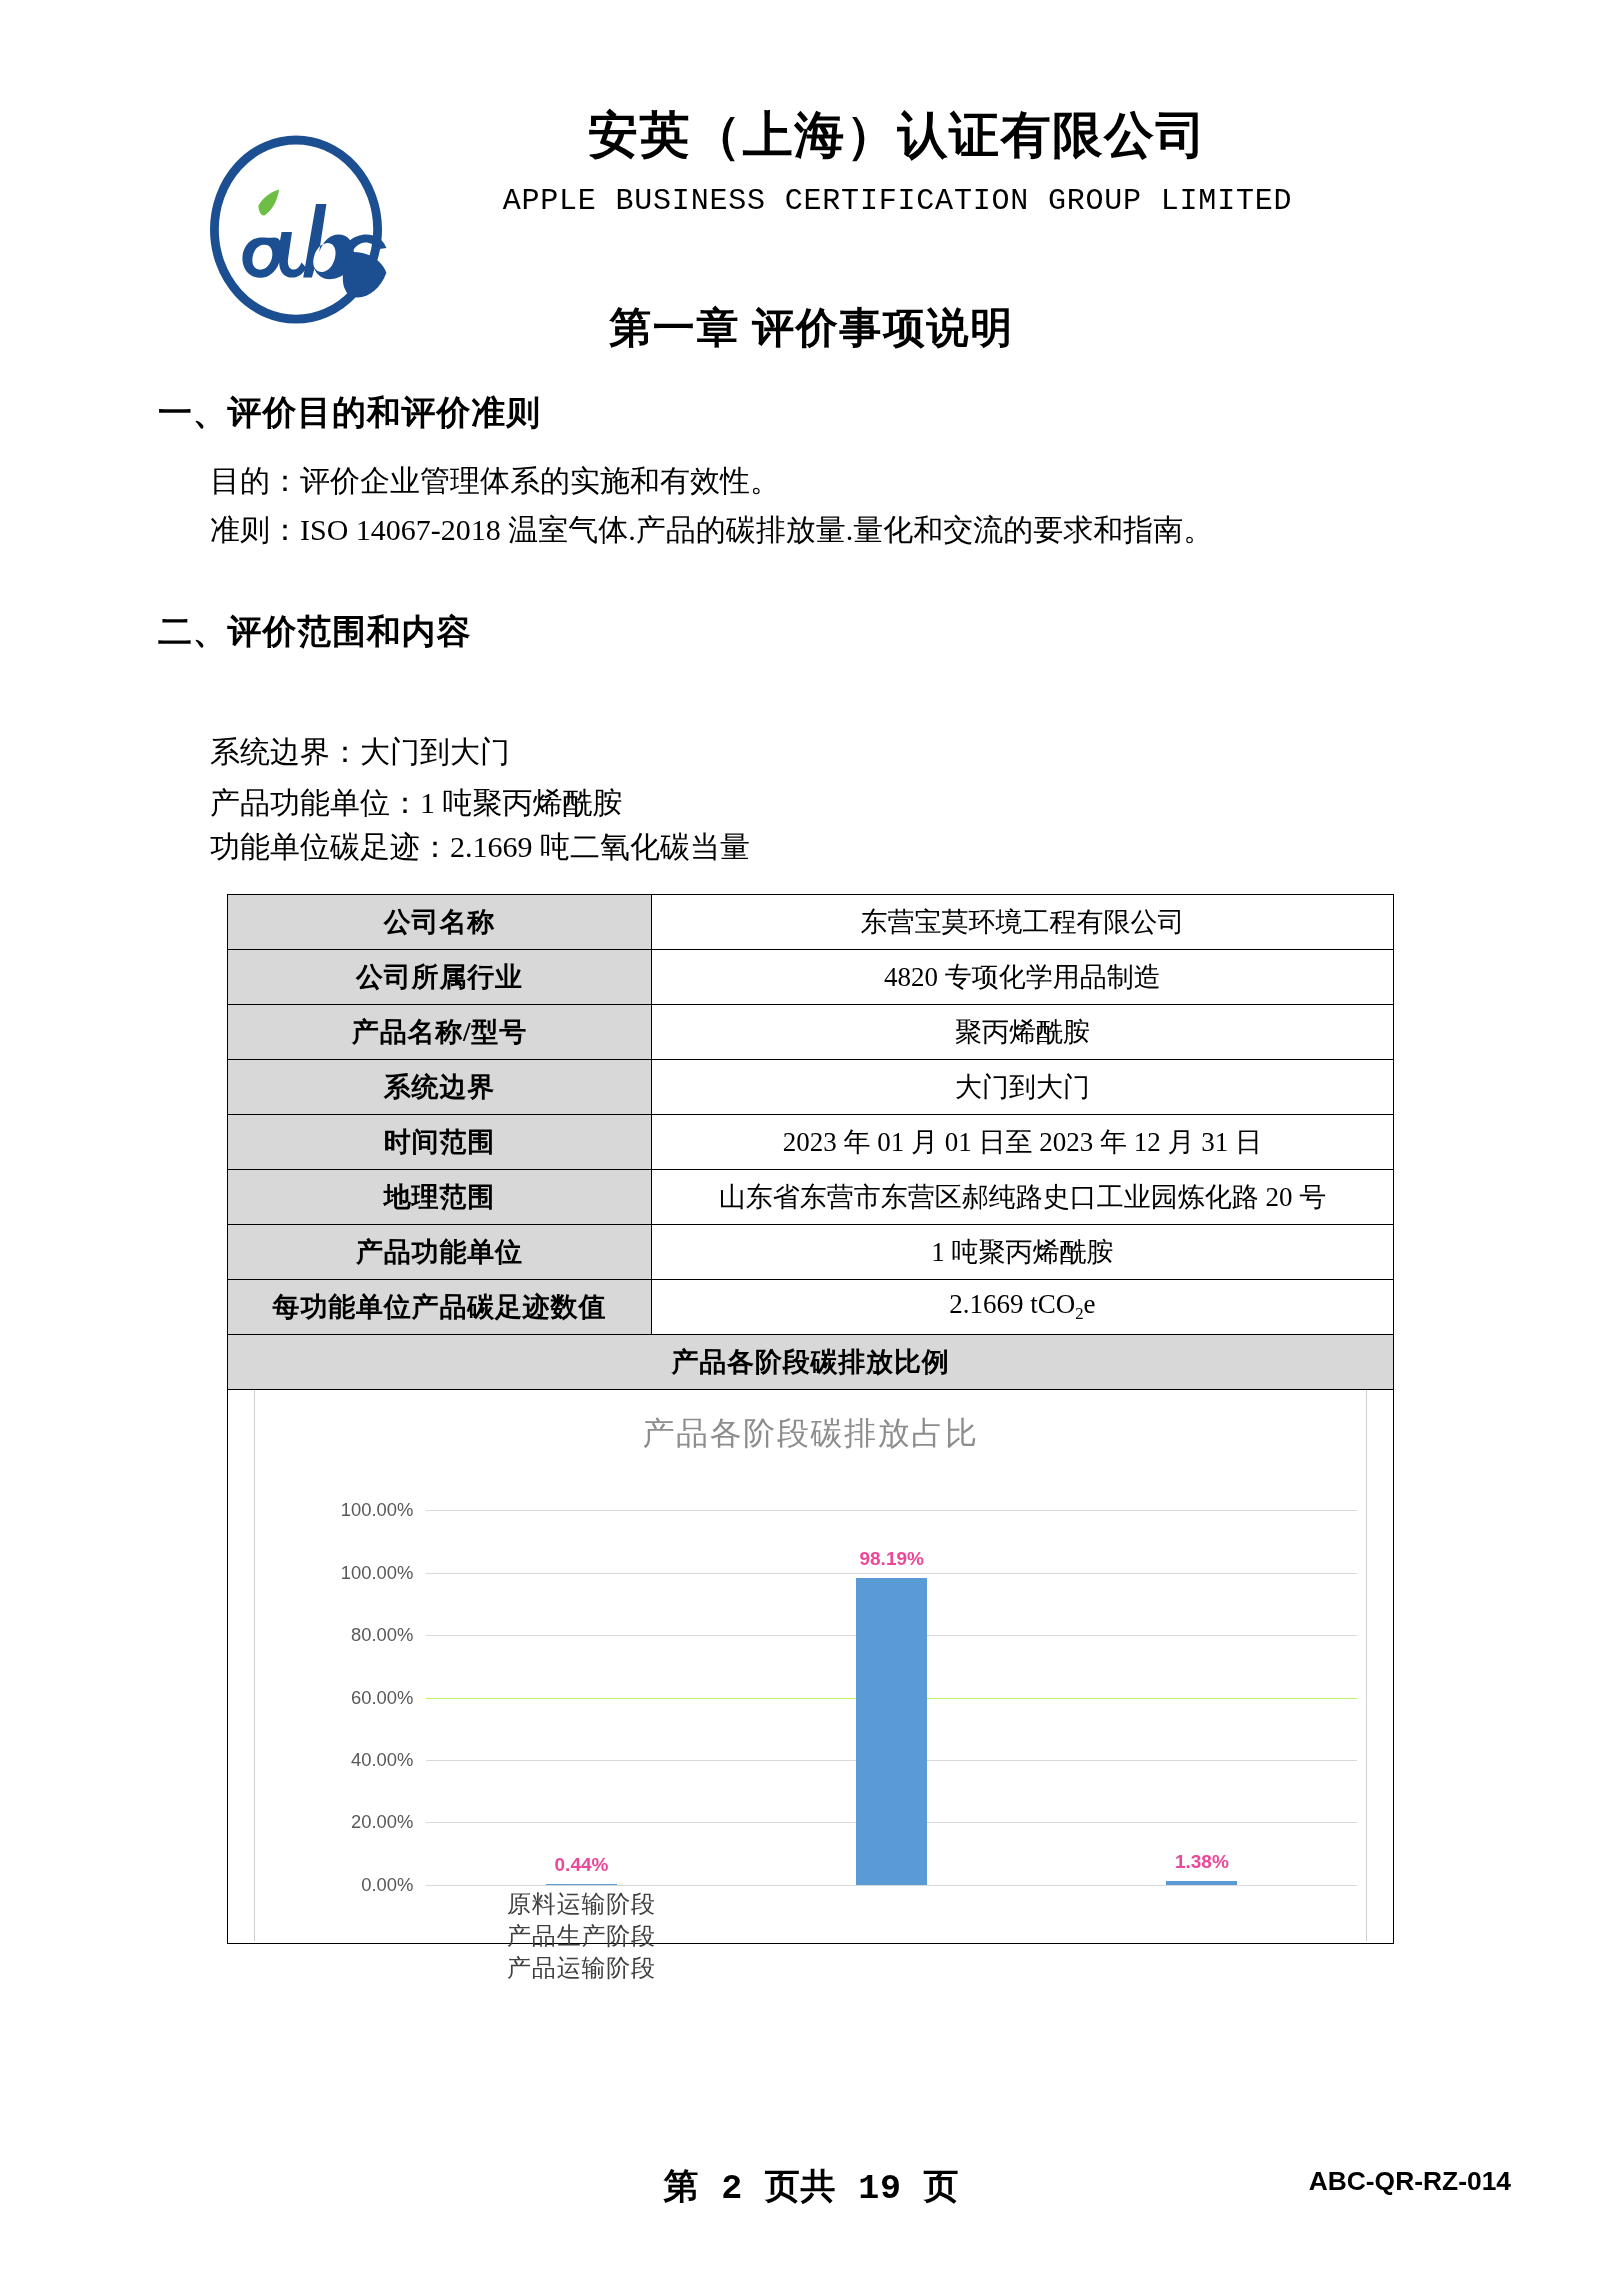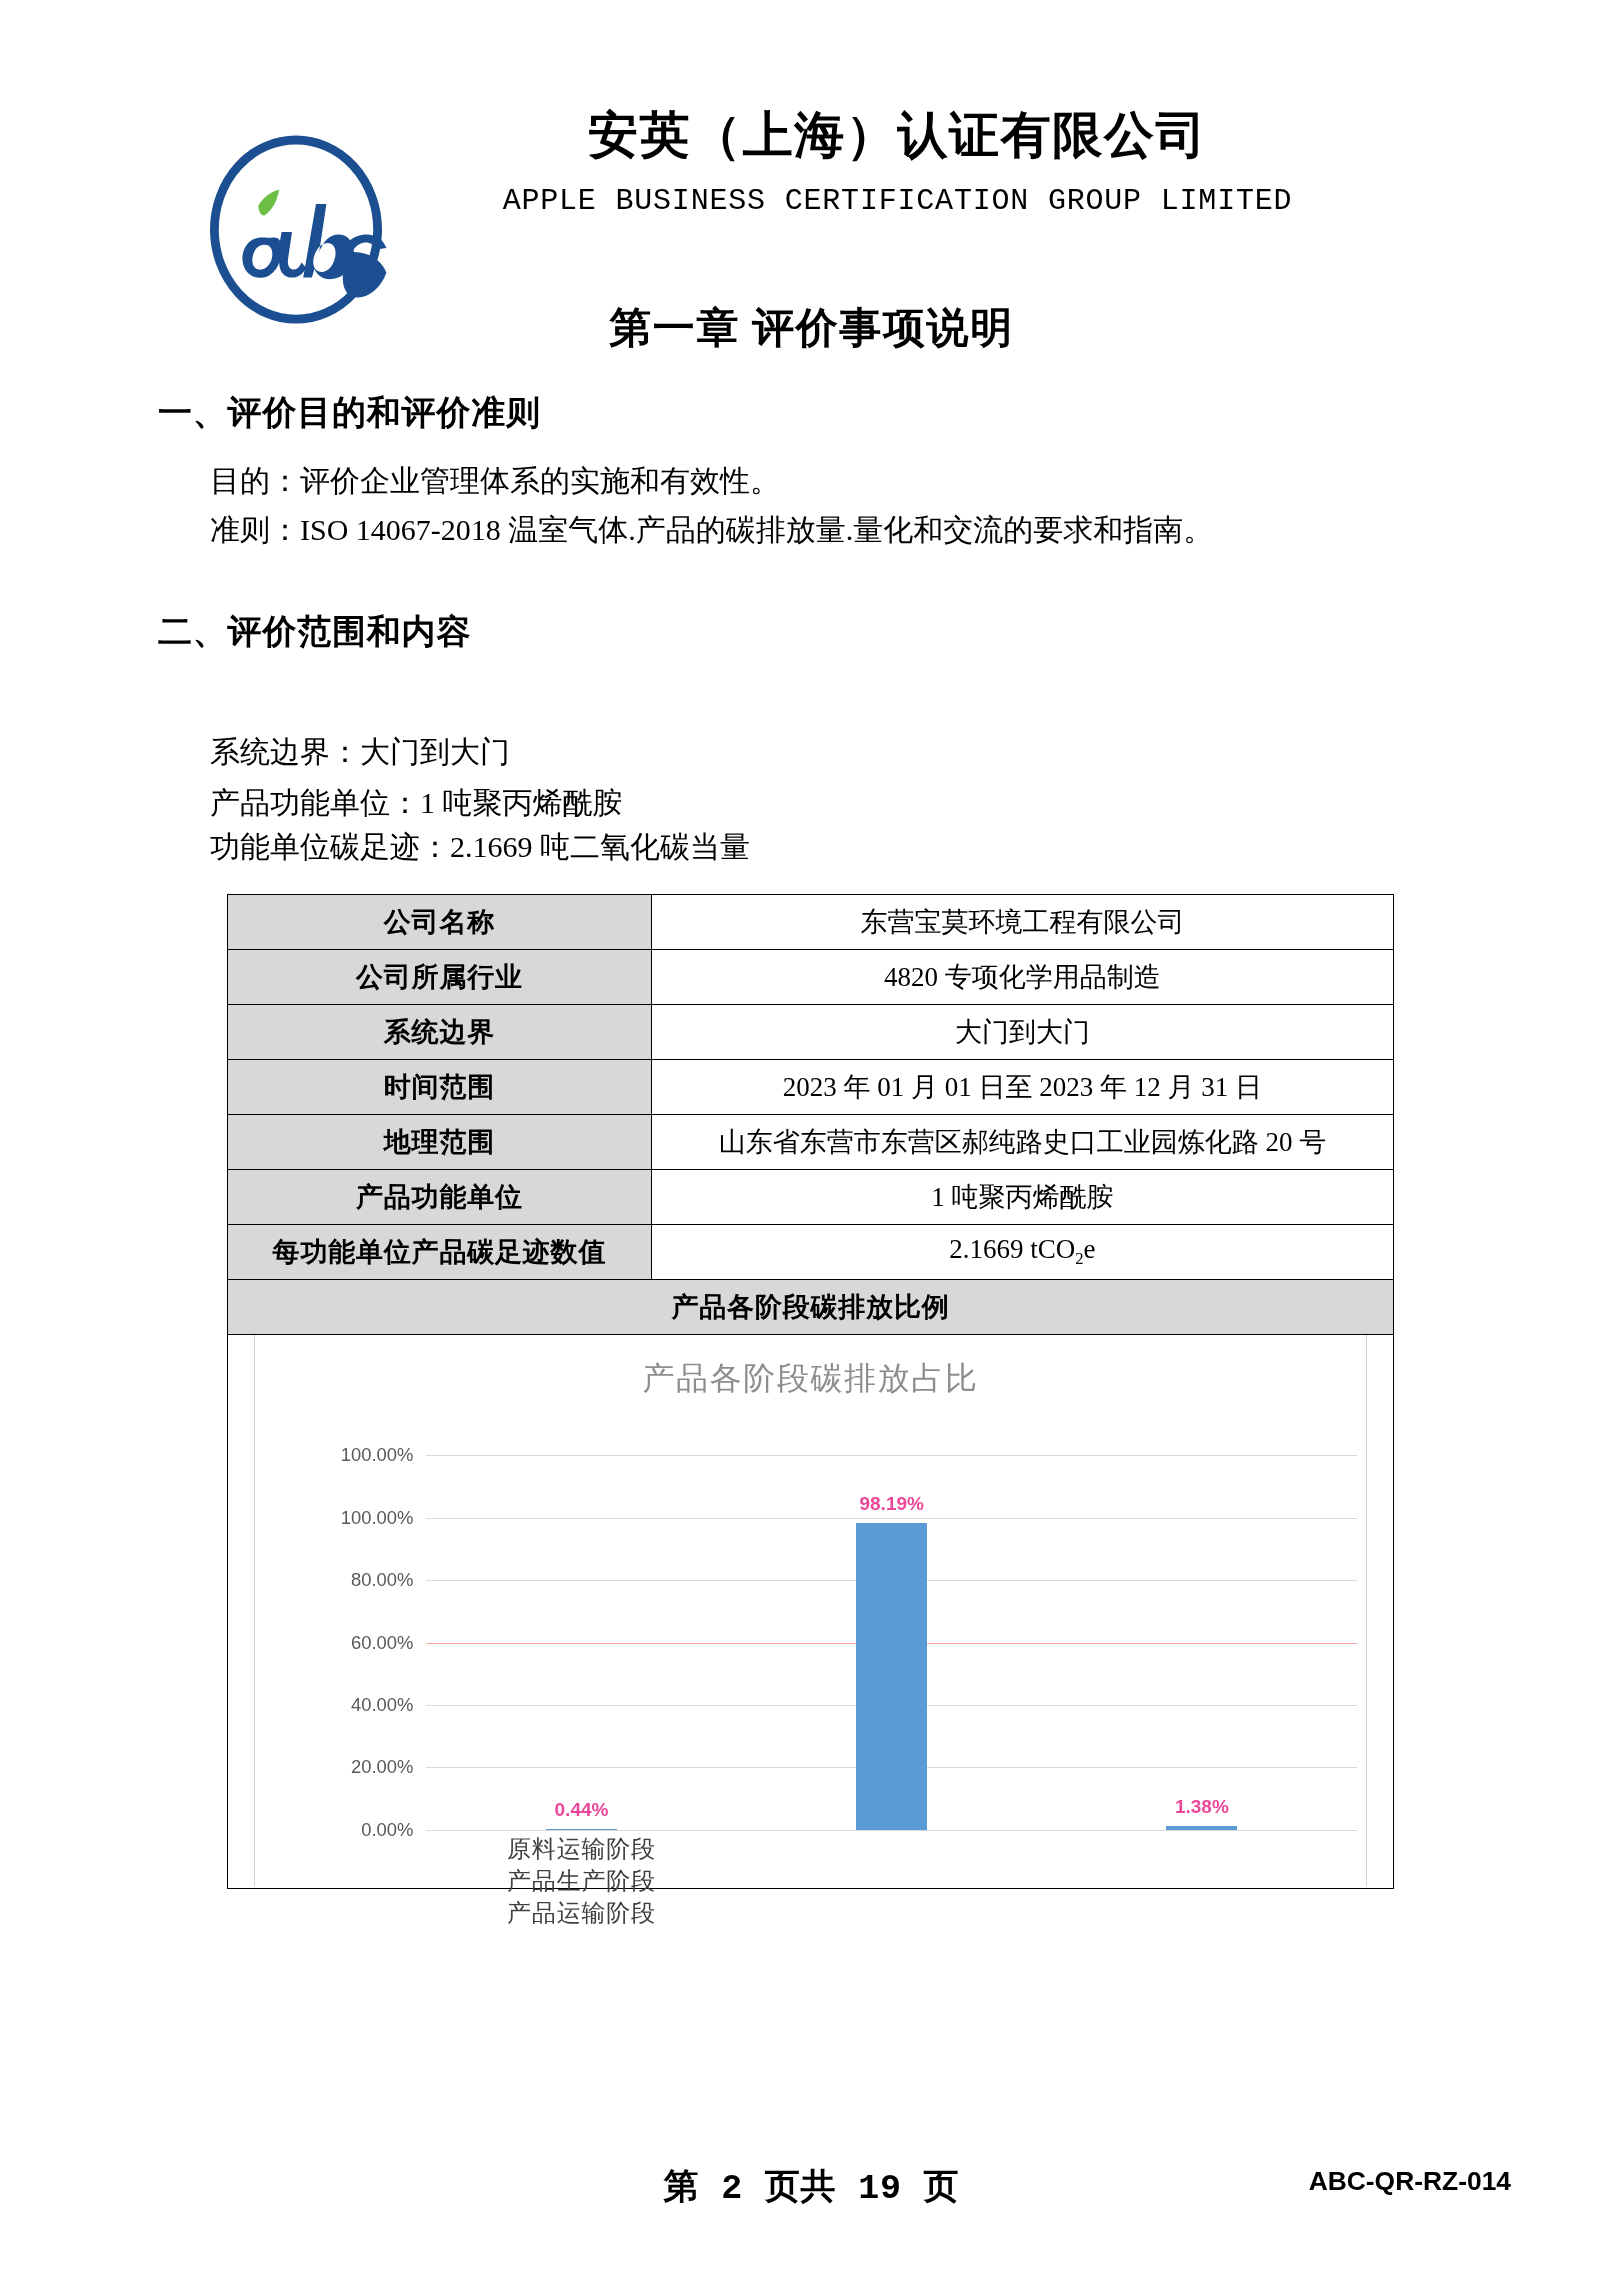--- a/index.html
+++ b/index.html
@@ -254,20 +254,24 @@
     <tbody>
       <tr>
         <td class="lbl">公司名称</td>
         <td class="val">东营宝莫环境工程有限公司</td>
       </tr>
       <tr>
         <td class="lbl">公司所属行业</td>
         <td class="val">4820 专项化学用品制造</td>
       </tr>
       <tr>
+        <td class="lbl">产品名称/型号</td>
+        <td class="val">聚丙烯酰胺</td>
+      </tr>
+      <tr>
         <td class="lbl">系统边界</td>
         <td class="val">大门到大门</td>
       </tr>
       <tr>
         <td class="lbl">时间范围</td>
         <td class="val">2023 年 01 月 01 日至 2023 年 12 月 31 日</td>
       </tr>
       <tr>
         <td class="lbl">地理范围</td>
         <td class="val">山东省东营市东营区郝纯路史口工业园炼化路 20 号</td>
@@ -297,21 +301,21 @@
 
                 <div class="gridline" style="top: 0%; background: rgb(217, 217, 217);">
                   <span class="ytick">100.00%</span>
                 </div>
                 <div class="gridline" style="top: 16.667%; background: rgb(217, 217, 217);">
                   <span class="ytick">100.00%</span>
                 </div>
                 <div class="gridline" style="top: 33.333%; background: rgb(217, 217, 217);">
                   <span class="ytick">80.00%</span>
                 </div>
-                <div class="gridline" style="top: 50%; background: #fca5a5; text-decoration: underline;">
+                <div class="gridline" style="top: 50%; background: #bef264; text-decoration: underline;">
                   <span class="ytick">60.00%</span>
                 </div>
                 <div class="gridline" style="top: 66.667%; background: rgb(217, 217, 217);">
                   <span class="ytick">40.00%</span>
                 </div>
                 <div class="gridline" style="top: 83.333%; background: rgb(217, 217, 217);">
                   <span class="ytick">20.00%</span>
                 </div>
                 <div class="gridline" style="top: 100%; background: rgb(217, 217, 217);">
                   <span class="ytick">0.00%</span>

